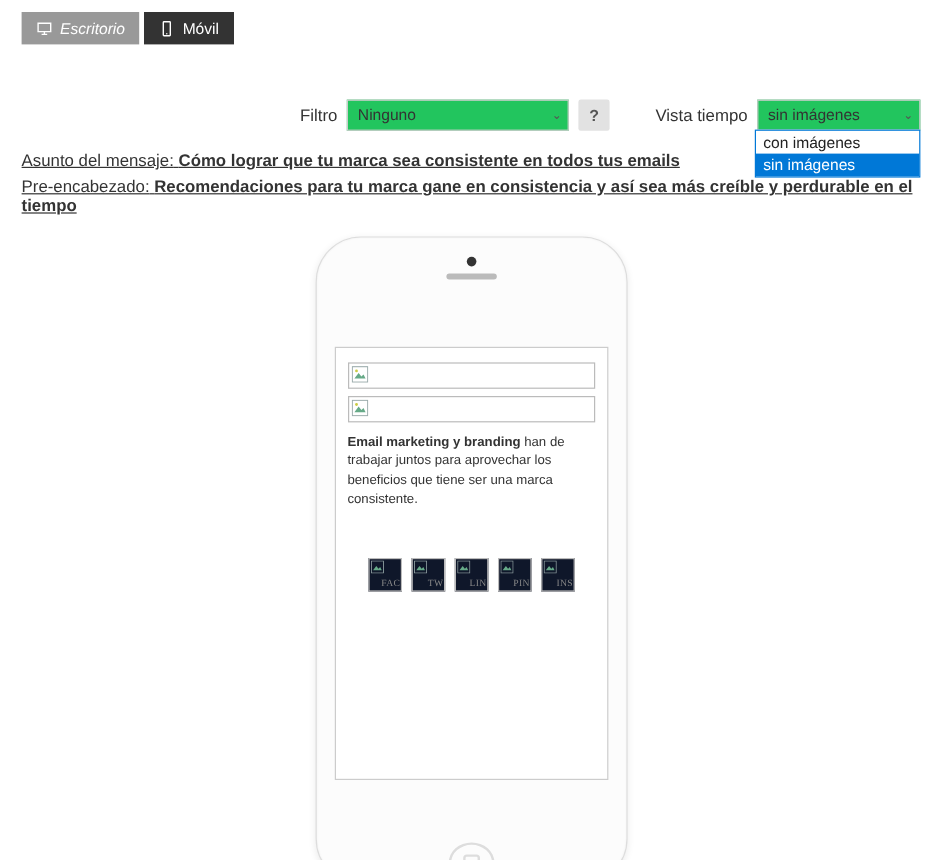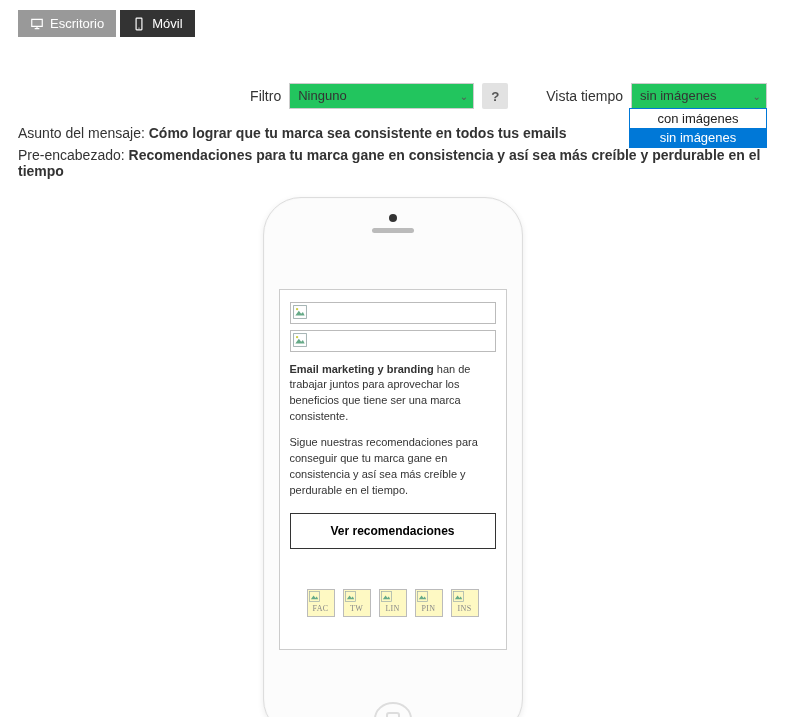--- a/index.html
+++ b/index.html
@@ -1,49 +1,49 @@
 <!DOCTYPE html>
 <html><head>
   <meta charset="utf-8">
   <style>
     * { box-sizing: border-box; margin: 0; padding: 0; }
     body { font-family: Arial, Helvetica, sans-serif; font-size: 14px; color: #333; background: #fff; padding: 10px 18px; width: 785px; }
     .device-tabs { display: flex; gap: 4px; margin-bottom: 18px; }
     .device-tab { display: inline-flex; align-items: center; gap: 6px; padding: 6px 12px; color: #fff; border: none; cursor: pointer; font-size: 13px; }
-    .device-tab.inactive { background: #999; }
+    .device-tab.inactive { background: #999; font-style: italic; }
     .device-tab.active { background: #333; align-items: flex-end; }
     .device-tab svg { width: 14px; height: 14px; fill: #fff; }
     .controls-row { display: flex; align-items: center; gap: 8px; justify-content: flex-end; margin-bottom: 16px; position: relative; margin-top: 46px; }
     .ctrl-label { font-size: 14px; color: #333; }
     .select-wrap { position: relative; display: inline-block; }
     .select-box { border: 1px solid #ccc; background: #22c55e; padding: 4px 22px 4px 8px; font-size: 13px; min-width: 185px; height: 26px; line-height: 16px; cursor: pointer; appearance: none; }
     .select-box.small { min-width: 136px; }
     .caret { position: absolute; right: 6px; top: 50%; transform: translateY(-50%); font-size: 10px; color: #555; pointer-events: none; }
     .help-btn { width: 26px; height: 26px; background: #e2e2e2; border: none; border-radius: 2px; display: inline-flex; align-items: center; justify-content: center; font-weight: bold; color: #555; cursor: pointer; }
     .spacer { width: 22px; }
     .dropdown-options { position: absolute; top: 100%; right: 0; width: 138px; border: 1px solid #0078d7; background: #fff; z-index: 20; margin-top: -1px; }
-    .dropdown-option { padding: 2px 6px; font-size: 13px; cursor: pointer; color: #222; text-align: center; }
+    .dropdown-option { padding: 2px 6px; font-size: 13px; cursor: pointer; color: #222; }
     .dropdown-option.selected { background: #0078d7; color: #fff; }
-    .meta-line { font-size: 14px; color: #333; margin-bottom: 6px; }
+    .meta-line { font-size: 14px; color: #333; margin-bottom: 6px; text-decoration: underline; }
     .meta-line strong { font-weight: bold; }
     .preview-area { margin-top: 18px; display: flex; justify-content: center; }
     .phone { width: 260px; height: 540px; background: #fcfcfc; border: 1px solid #ddd; border-radius: 38px; position: relative; box-shadow: 0 2px 6px rgba(0,0,0,0.08), inset 0 0 2px rgba(0,0,0,0.05); display: flex; flex-direction: column; align-items: center; gap: 40px; }
     .phone-top { height: 58px; display: flex; flex-direction: column; align-items: center; justify-content: center; gap: 6px; }
     .phone-cam { width: 8px; height: 8px; background: #333; border-radius: 50%; }
     .phone-speaker { width: 42px; height: 5px; background: #bbb; border-radius: 3px; }
     .phone-screen { width: 228px; height: 415px; border: 1px solid #ccc; background: #fff; overflow: hidden; position: relative; }
     .phone-home { width: 38px; height: 38px; border: 2px solid #ddd; border-radius: 50%; margin-top: 12px; display: flex; align-items: center; justify-content: center; }
     .phone-home-inner { width: 14px; height: 14px; border: 2px solid #ddd; border-radius: 3px; }
     .email-body { padding: 6px 10px 8px 10px; font-size: 11px; line-height: 1.45; color: #333; }
     .img-placeholder { border: 1px solid #bbb; height: 22px; margin: 6px 0; position: relative; background: #fff; }
     .img-placeholder .bicon { position: absolute; left: 2px; top: 2px; width: 14px; height: 14px; }
     .email-text p { margin: 10px 0; }
     .cta-btn { display: block; text-align: center; border: 1px solid #333; padding: 10px 4px; font-weight: bold; font-size: 12px; margin-top: 14px; cursor: pointer; background: #fff; width: 100%; }
     .social-row { display: flex; gap: 8px; justify-content: center; margin-top: 40px; }
-    .social-icon { width: 28px; height: 28px; border: 1px solid #bbb; background: #fef9c3; position: relative; font-size: 8px; color: #888; display: flex; align-items: flex-end; justify-content: center; padding-bottom: 1px; letter-spacing: 0.3px; font-family: "Times New Roman", serif; }
+    .social-icon { width: 28px; height: 28px; border: 1px solid #bbb; background: #0f172a; position: relative; font-size: 8px; color: #888; display: flex; align-items: flex-end; justify-content: flex-end; padding-bottom: 1px; letter-spacing: 0.3px; font-family: "Times New Roman", serif; }
     .social-icon .bicon { position: absolute; left: 1px; top: 1px; width: 11px; height: 11px; }
   </style>
 </head>
 <body>
 
 <div class="device-tabs">
   <button class="device-tab inactive">
     <svg viewBox="0 0 24 24">
         <path d="M3 4h18v12H3z M8 20h8 M12 16v4" fill="none" stroke="#fff" stroke-width="2"></path>
       </svg>
@@ -105,23 +105,21 @@
         </div>
         <div class="img-placeholder">
           <svg class="bicon" viewBox="0 0 24 24">
               <rect x="1" y="1" width="22" height="22" fill="none" stroke="#9aa" stroke-width="1.5"></rect>
               <polygon points="4,18 10,10 14,15 17,12 20,18" fill="#6a8"></polygon>
               <circle cx="7" cy="7" r="2" fill="#cc4"></circle>
             </svg>
         </div>
         <div class="email-text">
           <p><strong>Email marketing y branding</strong><span> han de trabajar juntos para aprovechar los beneficios que tiene ser una marca consistente.</span></p>
-          <p>Sigue nuestras recomendaciones para conseguir que tu marca gane en consistencia y así sea más creíble y perdurable en el tiempo.</p>
         </div>
-        <button class="cta-btn">Ver recomendaciones</button>
         <div class="social-row">
           <div class="social-icon">
             <svg class="bicon" viewBox="0 0 24 24">
                 <rect x="1" y="1" width="22" height="22" fill="none" stroke="#9aa" stroke-width="1.5"></rect>
                 <polygon points="4,18 10,10 14,15 17,12 20,18" fill="#6a8"></polygon>
               </svg>
             <span>FAC</span>
           </div>
           <div class="social-icon">
             <svg class="bicon" viewBox="0 0 24 24">

